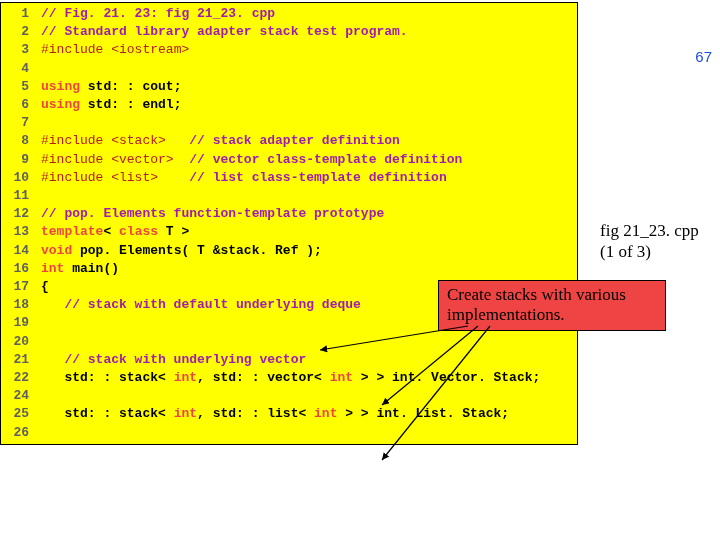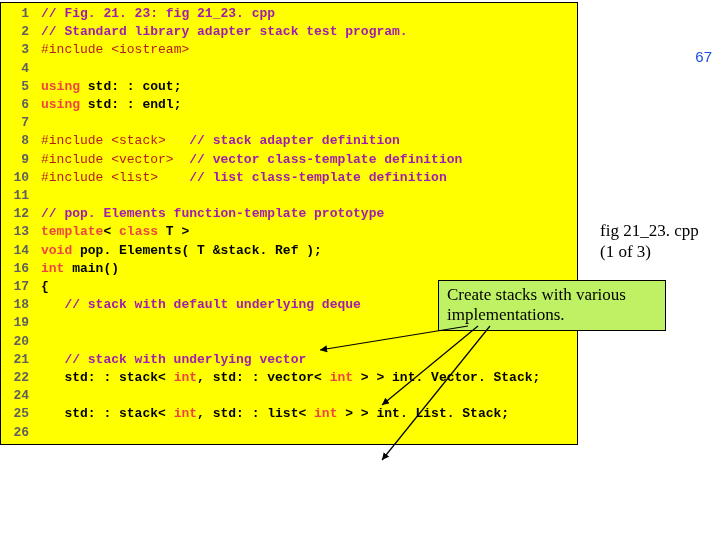--- a/index.html
+++ b/index.html
@@ -44,21 +44,21 @@
     color: #606060;
     font-weight: bold;
     flex-shrink: 0;
   }
   .tok-comment { color: #a21caf; font-weight: bold; }
   .tok-keyword { color: #ef4444; font-weight: bold; }
   .tok-preproc { color: #b91c1c; font-weight: normal; }
   .tok-plain   { color: #000000; font-weight: bold; }
   .callout-box {
     position: absolute;
-    background: #bef264;
+    background: #ef4444;
     border: 1px solid #000;
     font-family: "Times New Roman", serif;
     font-size: 17px;
     padding: 4px 8px;
     line-height: 1.2;
   }
   .callout-annot { left: 438px; top: 280px; width: 210px; }
   .caption {
     position: absolute;
     left: 600px;

